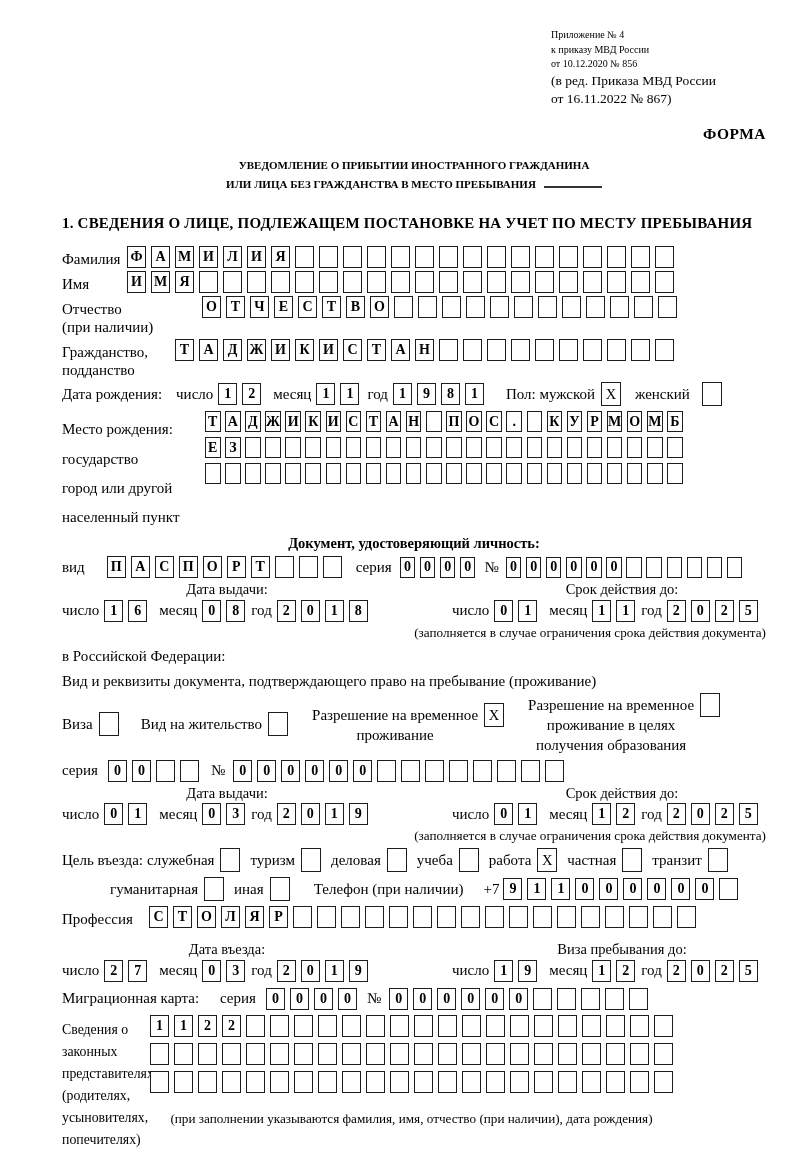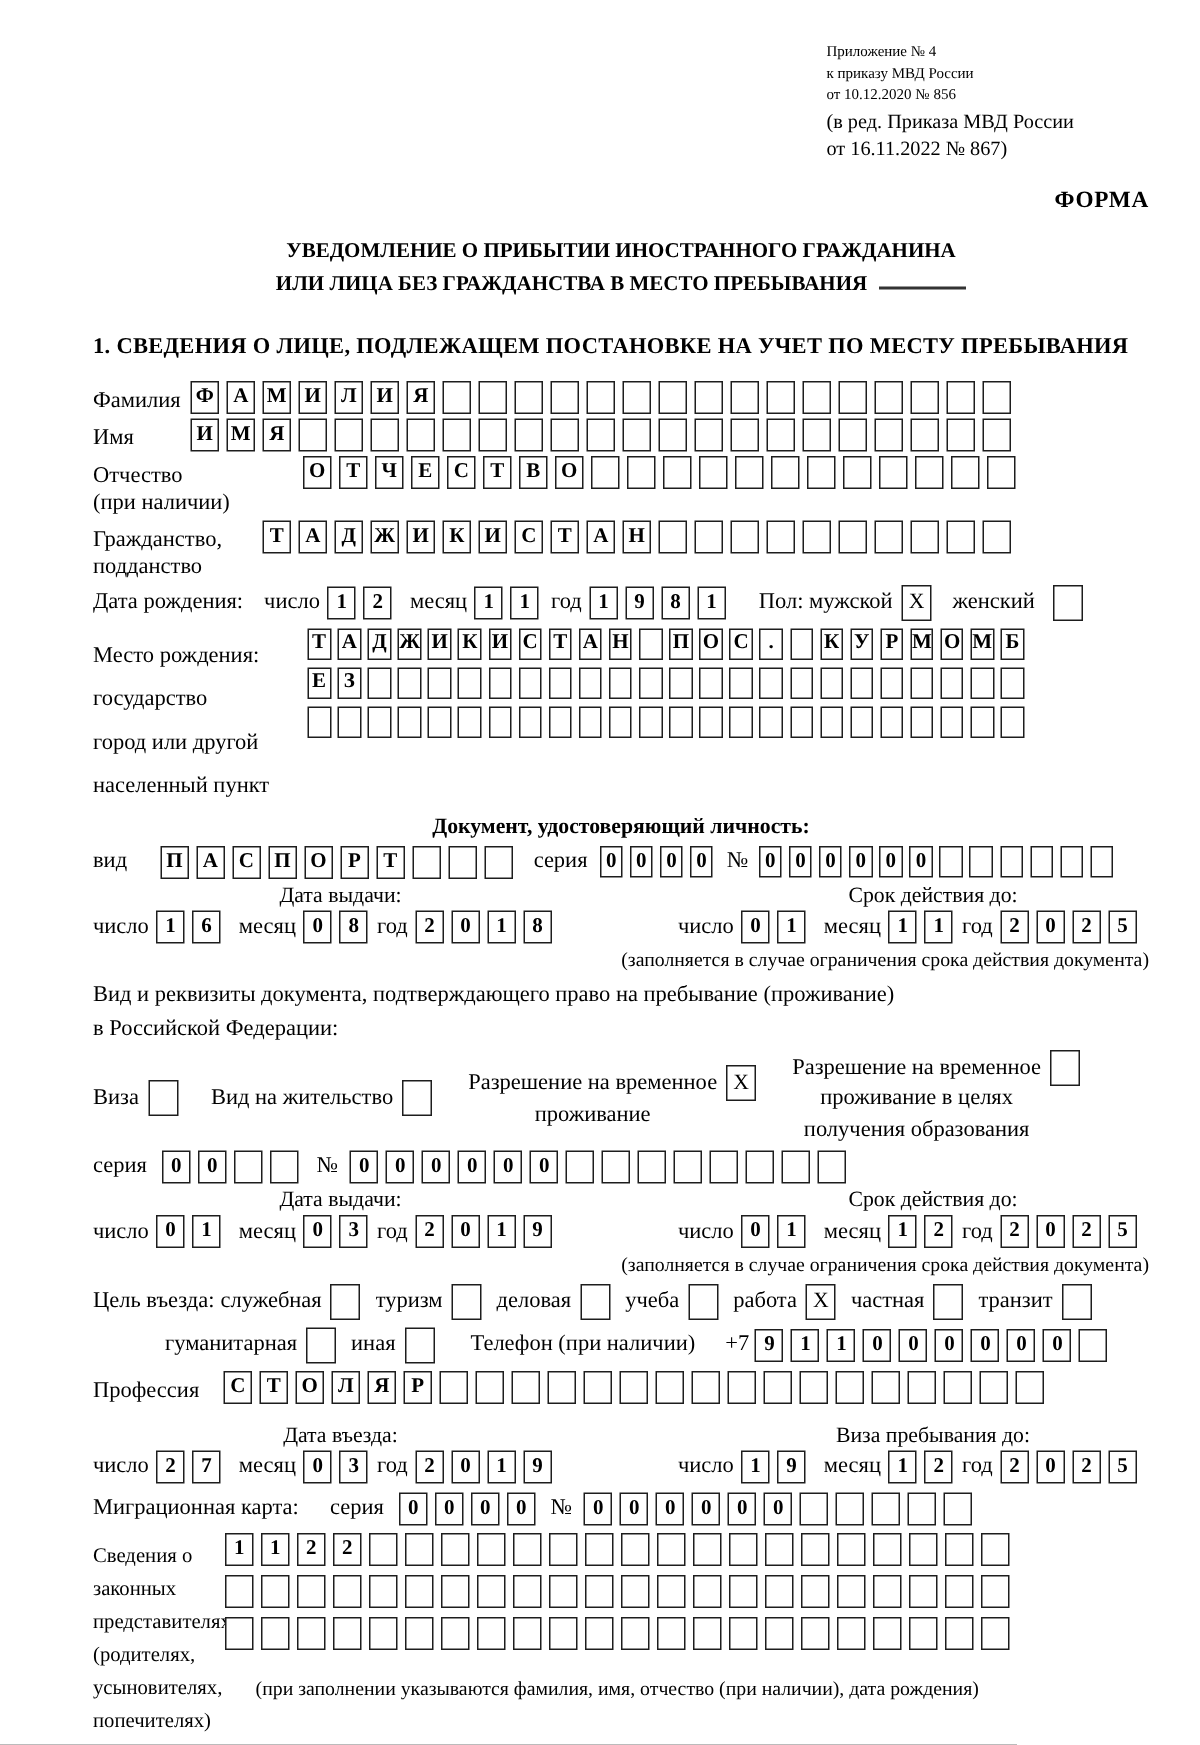--- a/index.html
+++ b/index.html
@@ -9,21 +9,21 @@
     font-family: "Liberation Serif", "DejaVu Serif", serif;
     font-size: 15px; position: relative; overflow: hidden;
     padding: 28px 34px 0 62px; margin: 0 auto;
   }
   
   .hdr { margin-left: auto; width: 215px; }
   .hdr .l { font-size: 10px; line-height: 1.45; }
   .hdr .s { font-size: 13.5px; line-height: 1.4; }
   .hdr .forma { font-weight: bold; text-align: right; font-size: 15.5px; margin-top: 16px; letter-spacing: .5px; }
   
-  .title { text-align: center; font-weight: bold; font-size: 14px; line-height: 1.55; margin-top: 14px; }
+  .title { text-align: center; font-weight: bold; font-size: 11px; line-height: 1.55; margin-top: 14px; }
   .title .uline { display:inline-block; width: 58px; border-bottom: 2px solid #333; height: 14px; margin-left: 8px; }
   .sect { font-weight: bold; font-size: 15px; margin-top: 22px; letter-spacing: .2px; }
   .formbody { margin-top: 14px; }
   
   .frow { display: flex; align-items: flex-start; margin-bottom: 3px; }
   .lab { line-height: 1.2; padding-top: 4px; flex: none; }
   
   .cells { display: inline-flex; gap: 5px; flex: none; }
   .cell {
     display: inline-flex; align-items: center; justify-content: center;
@@ -403,22 +403,22 @@
                 <span class="cell">0</span>
                 <span class="cell">2</span>
                 <span class="cell">5</span>
               </span>
           </div>
         </div>
       </div>
       <div class="dnote">(заполняется в случае ограничения срока действия документа)</div>
     </div>
 
+    <div class="introline" style="margin-bottom:3px">в Российской Федерации:</div>
     <div class="introline">Вид и реквизиты документа, подтверждающего право на пребывание (проживание)</div>
-    <div class="introline" style="margin-bottom:3px">в Российской Федерации:</div>
 
     <div class="opts">
       <span class="opt">
         <span class="olbl">Виза</span>
         <span class="chk"></span>
       </span>
       <span class="opt" style="margin-left:22px">
         <span class="olbl">Вид на жительство</span>
         <span class="chk"></span>
       </span>

